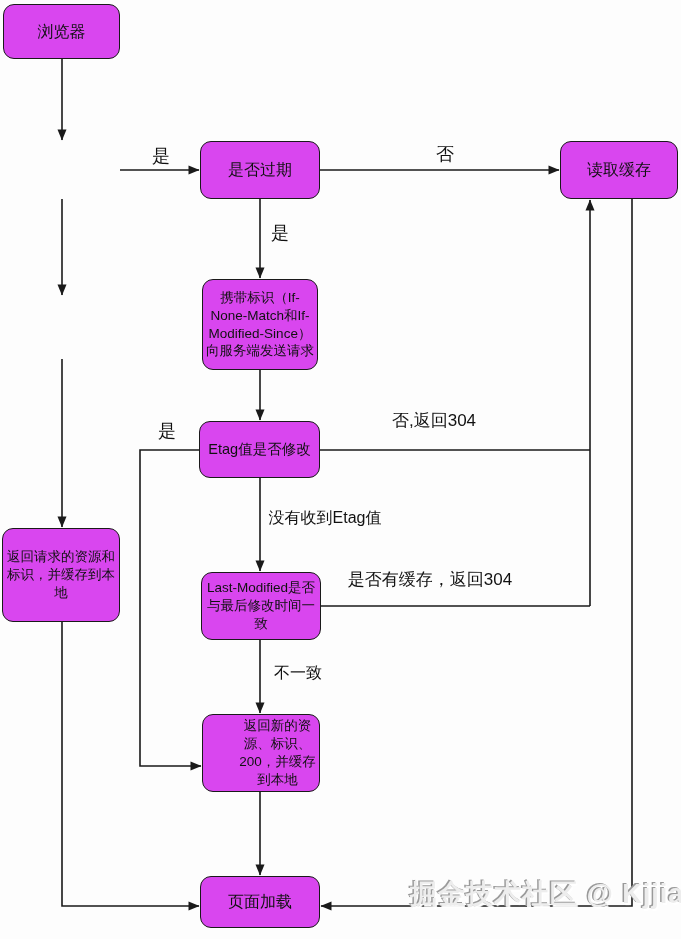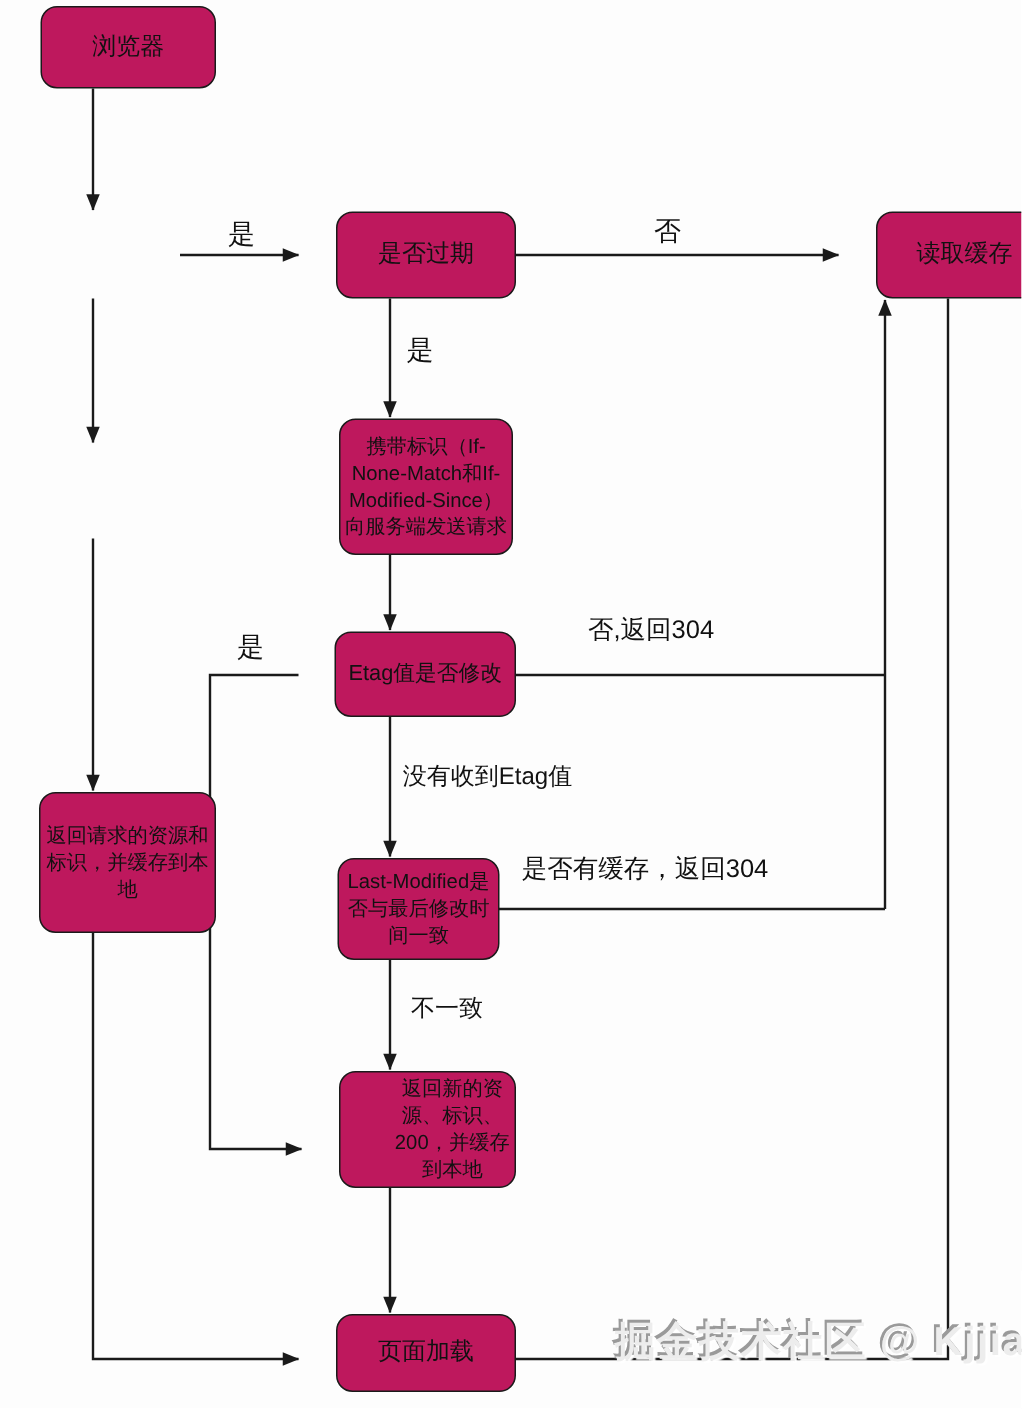--- a/index.html
+++ b/index.html
@@ -16,32 +16,31 @@
     overflow: hidden;
   }
   #edges-svg {
     position: absolute;
     left: 0; top: 0;
     width: 681px; height: 939px;
   }
   .node {
     position: absolute;
     box-sizing: border-box;
-    background: #be185d;
+    background: #d946ef;
     border: 1.6px solid #1a1a1a;
     border-radius: 11px;
     display: flex;
     align-items: center;
     justify-content: center;
     text-align: center;
     color: #111111;
     padding: 2px 3px;
     line-height: 1.32;
     z-index: 2;
-    margin-left: 24px;
   }
   .node-sm { font-size: 16px; }
   .node-md { font-size: 15px; }
   .node-lg { font-size: 13.5px; }
 
   .edge-label {
     position: absolute;
     transform: translate(-50%, -50%);
     background: transparent;
     color: #111111;
@@ -68,21 +67,21 @@
 
   
   #n-browser        { left: 3px;   top: 4px;   width: 117px; height: 55px; }
   #n-has-cache      { left: 2px;   top: 141px; width: 118px; height: 58px; }
   #n-is-expired     { left: 200px; top: 141px; width: 120px; height: 58px; }
   #n-read-cache     { left: 560px; top: 141px; width: 118px; height: 58px; }
   #n-send-request   { left: 2px;   top: 296px; width: 118px; height: 63px; font-size: 13px; }
   #n-carry-id       { left: 202px; top: 279px; width: 116px; height: 91px; }
   #n-etag           { left: 199px; top: 421px; width: 121px; height: 57px; font-size: 14.5px; }
   #n-return-req     { left: 2px;   top: 528px; width: 118px; height: 94px; }
-  #n-last-modified  { left: 201px; top: 572px; width: 108px; height: 68px; }
+  #n-last-modified  { left: 201px; top: 572px; width: 120px; height: 68px; }
   #n-return-new     { left: 202px; top: 714px; width: 118px; height: 78px; padding-left: 36px; }
   #n-page-load      { left: 200px; top: 876px; width: 120px; height: 52px; }
 
   
   #l-has-cache-yes { left: 161px; top: 156px; }
   #l-expired-no    { left: 445px; top: 154px; }
   #l-expired-yes   { left: 280px; top: 233px; }
   #l-etag-yes      { left: 167px; top: 431px; }
   #l-etag-no       { left: 434px; top: 420px; }
   #l-no-etag       { left: 325px; top: 518px; }

